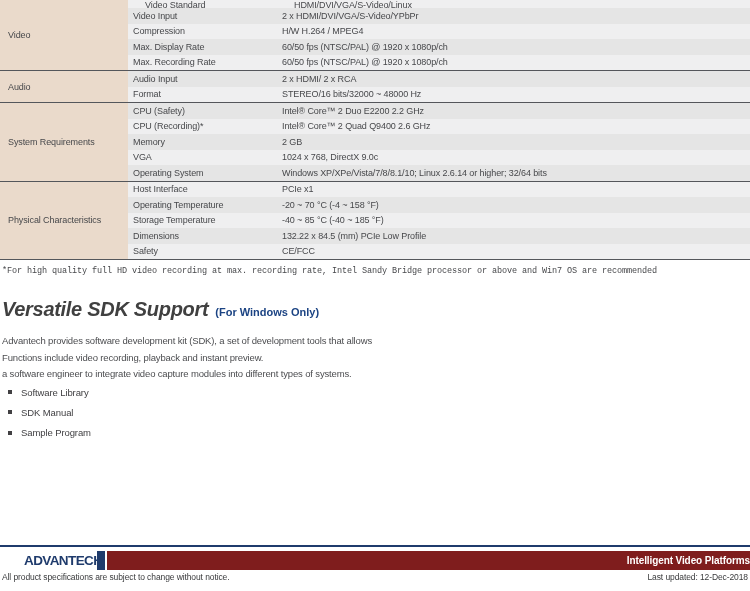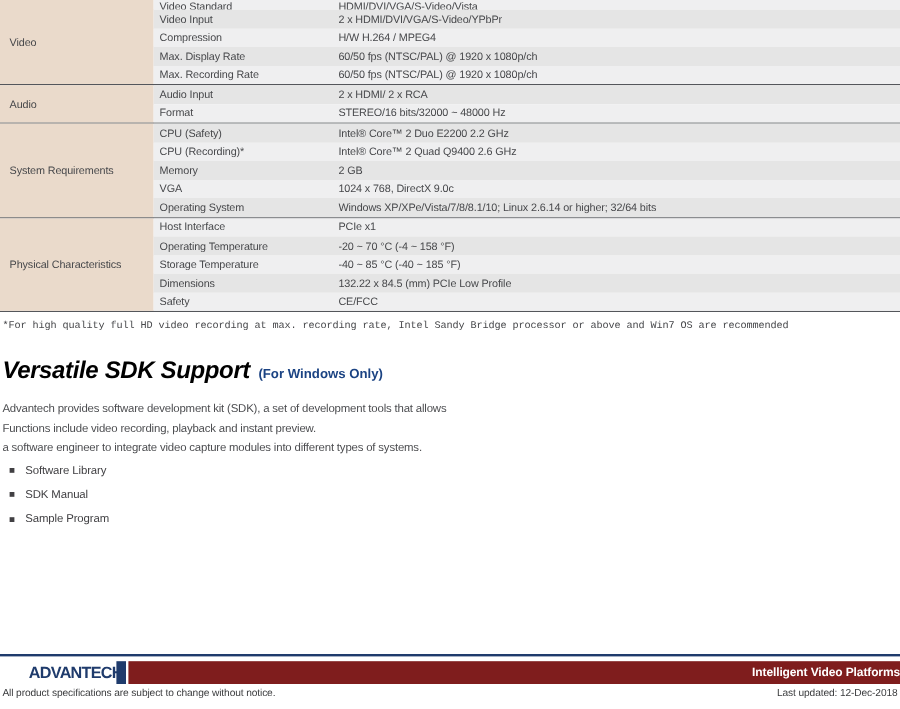--- a/index.html
+++ b/index.html
@@ -11,30 +11,30 @@
   .spec-table { position:absolute; top:0; left:0; width:750px; }
   .section { display:flex; border-bottom:1px solid #54565b; }
   .cat { width:128px; flex:none; background:#eadacb; display:flex; align-items:center;
          padding-left:8px; font-size:9px; color:#47484b; letter-spacing:-0.1px; }
   .rows { flex:1; min-width:0; }
   .row { height:15.5px; display:flex; align-items:center; font-size:9px; color:#47484b;
          letter-spacing:-0.1px; background:#e5e5e5; }
   .row.gray { background:#efeff0; }
   .row .label { width:154px; flex:none; padding-left:5px; white-space:nowrap; overflow:hidden; }
   .row .value { flex:1; white-space:nowrap; overflow:hidden; }
-  .row.partial { height:8px; overflow:hidden; align-items:flex-start; }
+  .row.partial { height:8px; overflow:hidden; align-items:flex-start;padding-left:12px; }
   .row.partial .label, .row.partial .value { margin-bottom:-2px; }
 
   
   .footnote { position:absolute; top:266px; left:2px; font-size:8.5px; color:#47484b;
               letter-spacing:-0.1px;font-family:Liberation Mono, monospace; }
 
   
   .sdk-title { position:absolute; top:298px; left:2px; white-space:nowrap; }
-  .sdk-title .main { font-size:20px; font-weight:800; font-style:italic; color:#000000;
+  .sdk-title .main { font-size:20px; font-weight:800; font-style:italic; color:#404040;
                      letter-spacing:-0.3px;text-align:right; }
   .sdk-title .suffix { font-size:11px; font-weight:bold; color:#1b4383; margin-left:7px; }
   .sdk-paragraph { position:absolute; top:333px; left:2px; font-size:9.5px; color:#4c4d50;
                    letter-spacing:-0.15px; }
   .sdk-paragraph .pline { line-height:16.5px; white-space:nowrap; }
   .sdk-bullets { position:absolute; top:382px; left:8px; list-style:none; }
   .sdk-bullets li { height:20.3px; display:flex; align-items:center; font-size:9.5px;
                     color:#414043; letter-spacing:-0.1px; }
   .sdk-bullets li::before { content:""; width:4px; height:4px; background:#414043;
                     display:inline-block; margin-right:9px; flex:none; }
@@ -58,21 +58,21 @@
 <body>
 
 <div class="page">
 
   <div class="spec-table" id="spec-table">
       <div class="section">
         <div class="cat">Video</div>
         <div class="rows">
           <div class="row gray partial">
             <span class="label">Video Standard</span>
-            <span class="value">HDMI/DVI/VGA/S-Video/Vista</span>
+            <span class="value">HDMI/DVI/VGA/S-Video/Linux</span>
           </div>
           <div class="row">
             <span class="label">Video Input</span>
             <span class="value">2 x HDMI/DVI/VGA/S-Video/YPbPr</span>
           </div>
           <div class="row gray">
             <span class="label">Compression</span>
             <span class="value">H/W H.264 / MPEG4</span>
           </div>
           <div class="row">

